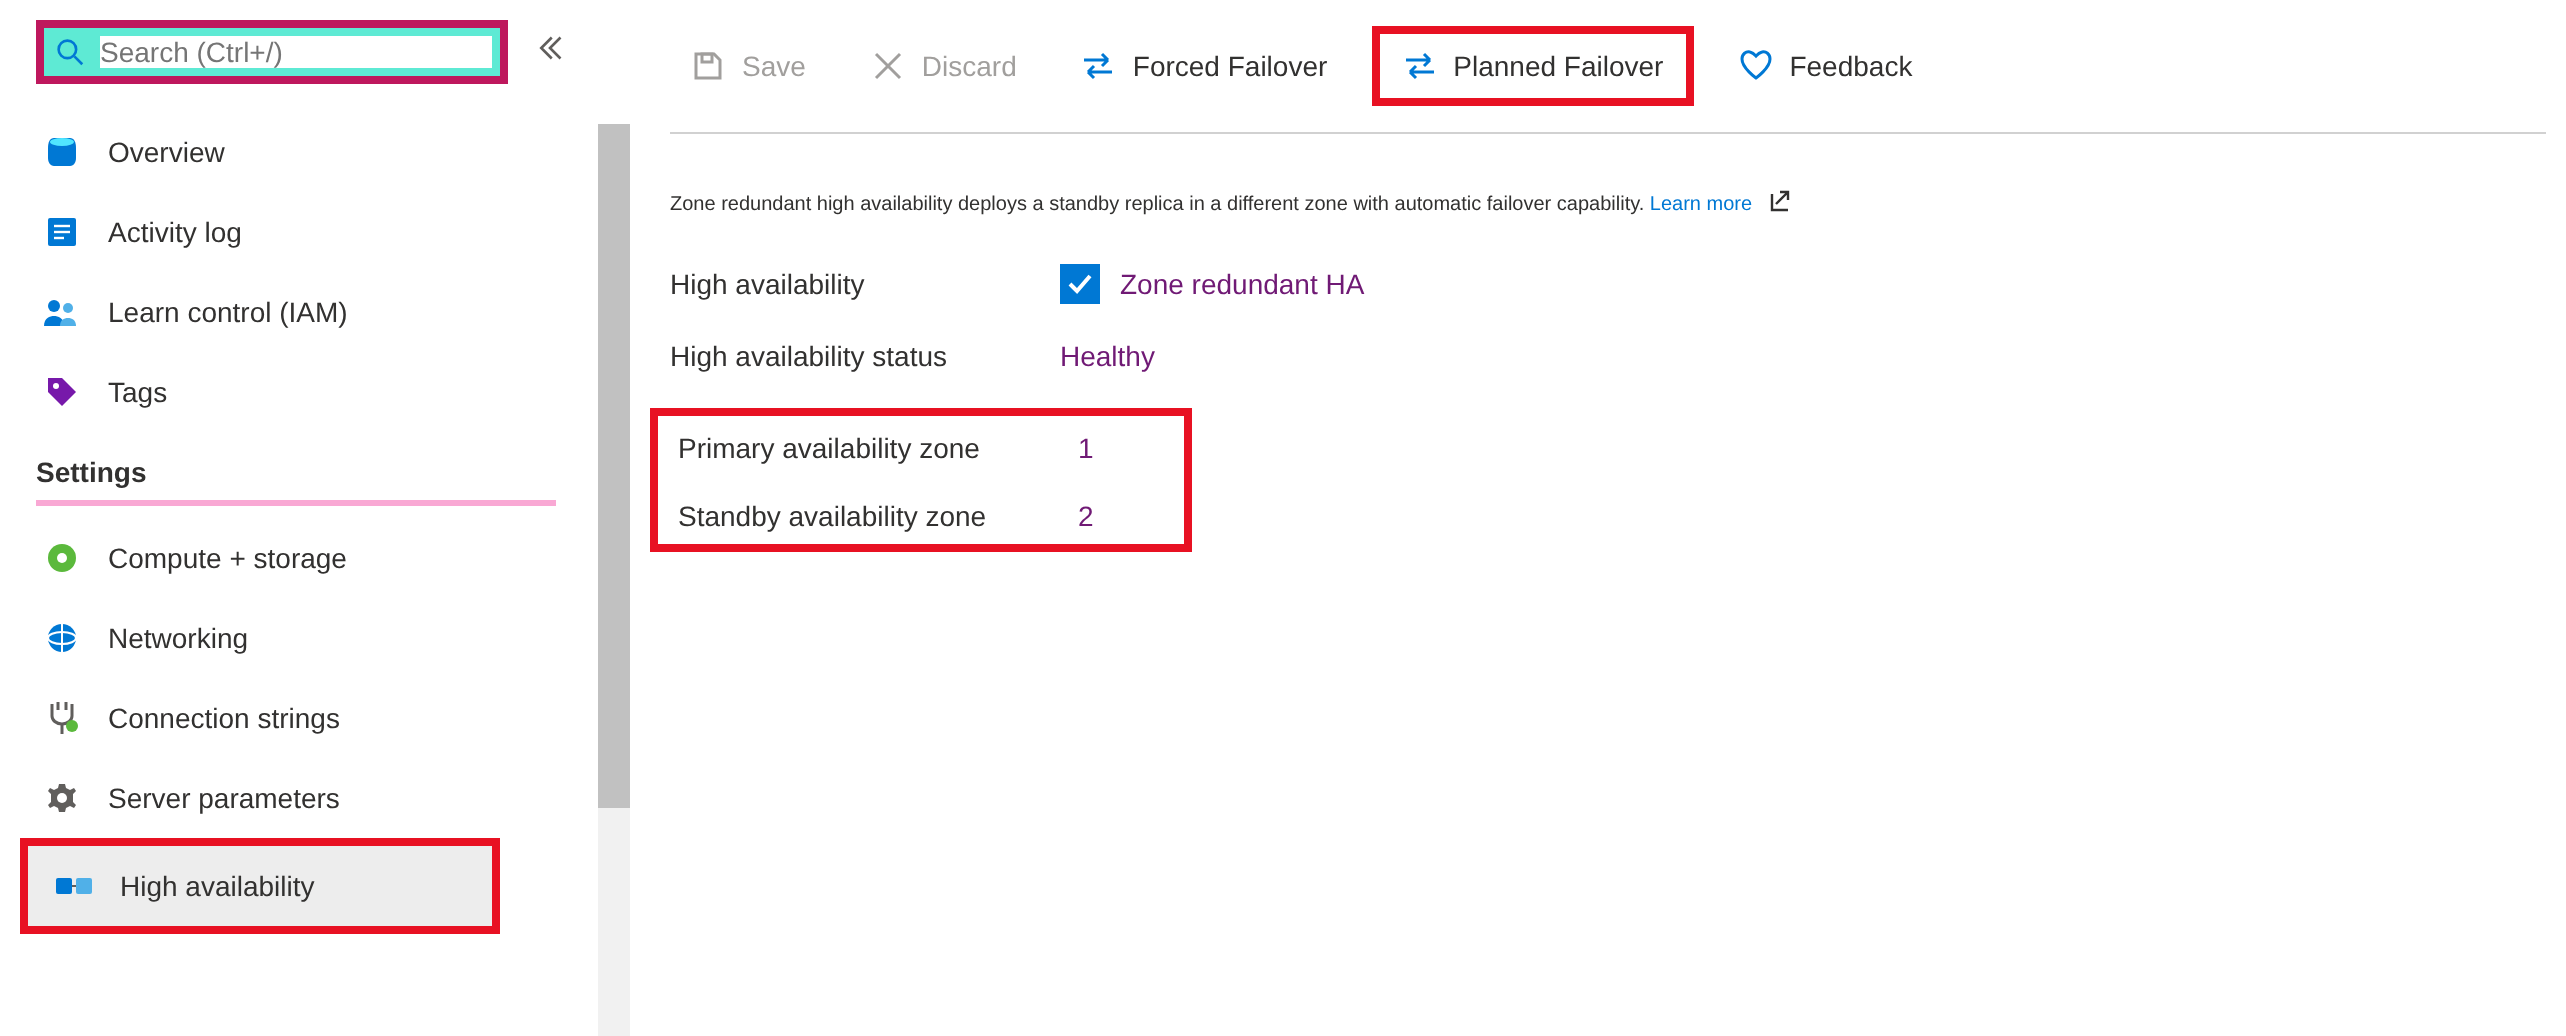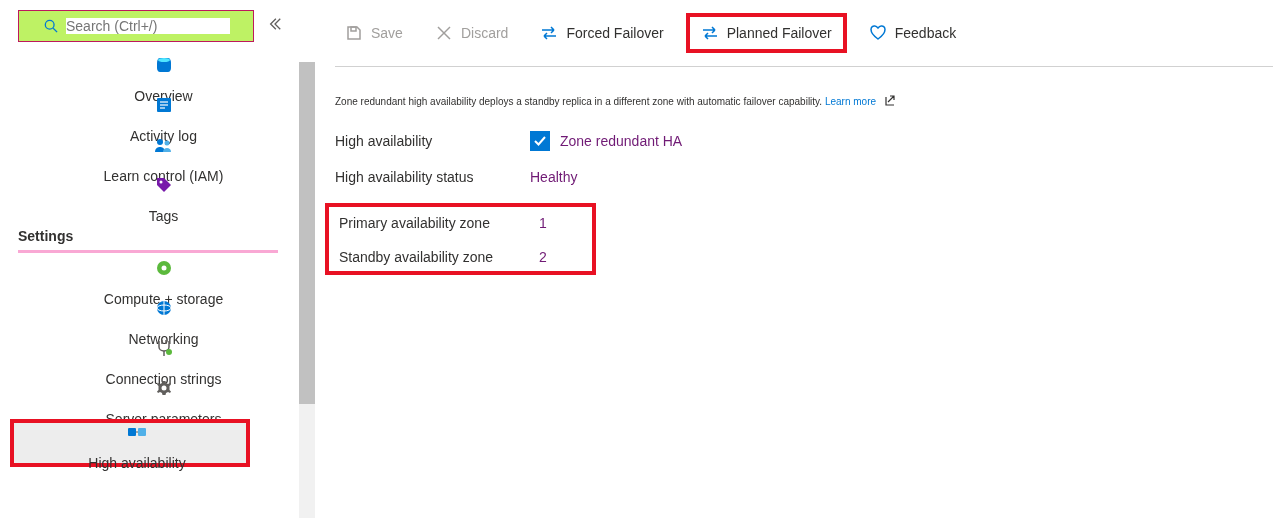--- a/index.html
+++ b/index.html
@@ -21,26 +21,26 @@
     }
     .search-row {
       display: flex;
       align-items: center;
       gap: 10px;
       margin-bottom: 14px;
     }
     .search-box {
       display: flex;
       align-items: center;
-      border: 1px solid #be185d;
+      border: 4px solid #be185d;
       height: 32px;
       width: 236px;
-      background: #bef264;
+      background: #5eead4;
       gap: 6px;
-      padding: 0 23px;
+      padding: 0 4px;
     }
     .search-box input {
       border: none;
       outline: none;
       font-size: 14px;
       width: 100%;
       color: #605e5c;
     }
     .collapse-btn {
       color: #605e5c;
@@ -50,21 +50,20 @@
     }
     .nav-item {
       display: flex;
       align-items: center;
       height: 40px;
       gap: 14px;
       cursor: pointer;
       color: #323130;
       padding-left: 4px;
       font-size: 14px;
-      flex-direction: column;
     }
     .nav-item.active {
       background: #ededed;
       margin-left: -18px;
       padding-left: 22px;
       margin-right: -5px;
     }
     .nav-icon {
       width: 18px;
       height: 18px;

